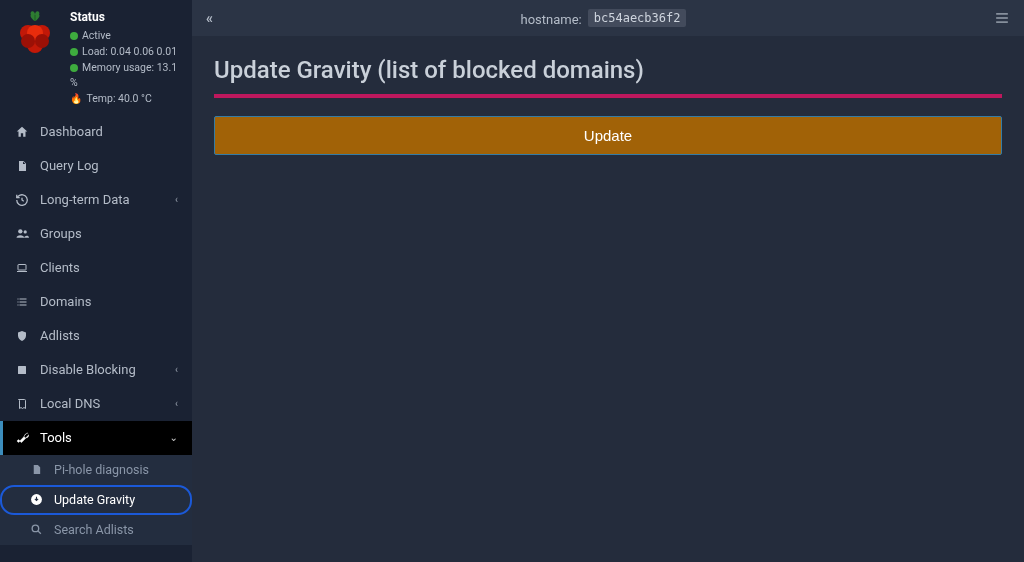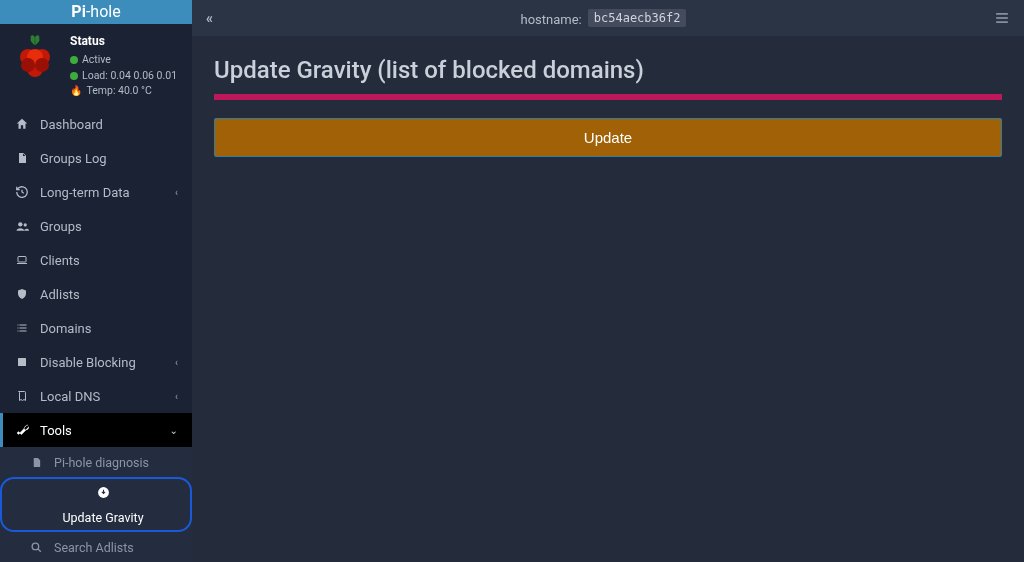--- a/index.html
+++ b/index.html
@@ -71,21 +71,20 @@
       display: flex;
       align-items: center;
       gap: 10px;
       cursor: pointer;
     }
     .subnav li.active {
       outline: 2px solid #1b59d8;
       outline-offset: -2px;
       border-radius: 14px;
       color: #fff;
-      flex-direction: column;
     }
     .main {
       flex: 1;
       display: flex;
       flex-direction: column;
       background: #242c3c;
     }
     .topbar {
       height: 36px;
       background: #2b3445;
@@ -106,62 +105,60 @@
       color: #cfd5de;
     }
     .content {
       padding: 20px 22px;
     }
     .page-title {
       font-size: 24px;
       font-weight: 500;
       color: #c9d0d9;
       padding-bottom: 10px;
-      border-bottom: 6px solid #be185d;
+      border-bottom: 4px solid #be185d;
       margin-bottom: 18px;
     }
     .update-btn {
       width: 100%;
       background: #a16207;
       color: #fff;
       border: 1px solid #357ca5;
       padding: 10px;
       font-size: 15px;
       cursor: pointer;
       border-radius: 2px;
     }
     svg { display: block; }
     .collapse-arrows { cursor: pointer; font-size: 14px; font-weight: bold; }
     .hostname-wrap { margin-left: auto; display: flex; align-items: flex-end; gap: 6px; }
   </style>
 </head>
 <body>
 
 <aside class="sidebar">
-  <div class="brand">
-    <span><b>Pi</b><span>-hole</span></span>
-  </div>
 
   <div class="status-block">
     <div class="logo-wrap">
       <svg width="48" height="48" viewBox="0 0 48 48">
         <path d="M20 6 C18 2 24 0 24 6 C24 0 30 2 28 6 C30 6 26 12 24 12 C22 12 18 6 20 6 Z" fill="#2e7d32"></path>
         <path d="M24 6 L24 12" stroke="#1b5e20" stroke-width="1"></path>
         <circle cx="17" cy="24" r="8" fill="#c21808"></circle>
         <circle cx="31" cy="24" r="8" fill="#c21808"></circle>
         <circle cx="24" cy="36" r="8" fill="#c21808"></circle>
         <circle cx="24" cy="24" r="8" fill="#e82c0c"></circle>
         <circle cx="17" cy="32" r="7" fill="#9b1006"></circle>
         <circle cx="31" cy="32" r="7" fill="#9b1006"></circle>
       </svg>
     </div>
     <div class="status-info">
       <div class="status-title">Status</div>
       <div><span class="dot dot-green"></span><span>Active</span></div>
       <div><span class="dot dot-green"></span><span>Load:</span>&nbsp;<span>0.04  0.06  0.01</span></div>
+      <div><span class="dot dot-green"></span><span>Memory usage:</span>&nbsp;<span>13.1 %</span></div>
       <div><span class="drop">🔥</span><span>Temp:</span>&nbsp;<span>40.0 °C</span></div>
     </div>
   </div>
 
   <ul class="nav">
     <li>
       <span class="icon-slot">
         <svg width="14" height="14" viewBox="0 0 24 24" fill="currentColor">
             <path d="M12 3l9 8h-3v9h-4v-6H10v6H6v-9H3z"></path>
           </svg>
@@ -169,21 +166,21 @@
       <span>Dashboard</span>
     </li>
     <li>
       <span class="icon-slot">
         <svg width="12" height="14" viewBox="0 0 24 24" fill="currentColor">
             <path d="M6 2h9l5 5v15H6zM14 3v5h5"></path>
             <rect x="9" y="12" width="8" height="1"></rect>
             <rect x="9" y="15" width="8" height="1"></rect>
           </svg>
       </span>
-      <span>Groups Log</span>
+      <span>Query Log</span>
     </li>
     <li>
       <span class="icon-slot">
         <svg width="14" height="14" viewBox="0 0 24 24" fill="none" stroke="currentColor" stroke-width="2.2">
             <path d="M3 12a9 9 0 1 0 3-6.7L3 8"></path>
             <path d="M3 3v5h5"></path>
             <path d="M12 8v4l3 2"></path>
           </svg>
       </span>
       <span>Long-term Data</span>
@@ -201,41 +198,41 @@
       <span>Groups</span>
     </li>
     <li>
       <span class="icon-slot">
         <svg width="14" height="12" viewBox="0 0 24 24" fill="none" stroke="currentColor" stroke-width="2">
             <rect x="4" y="5" width="16" height="11" rx="1"></rect>
             <path d="M2 19h20"></path>
           </svg>
       </span>
       <span>Clients</span>
-    </li>
-    <li>
-      <span class="icon-slot">
-        <svg width="12" height="14" viewBox="0 0 24 24" fill="currentColor">
-            <path d="M12 2l8 3v6c0 5-3 9-8 11-5-2-8-6-8-11V5z"></path>
-          </svg>
-      </span>
-      <span>Adlists</span>
     </li>
     <li>
       <span class="icon-slot">
         <svg width="14" height="12" viewBox="0 0 24 24" fill="currentColor">
             <rect x="3" y="5" width="2" height="2"></rect>
             <rect x="7" y="5" width="14" height="2"></rect>
             <rect x="3" y="11" width="2" height="2"></rect>
             <rect x="7" y="11" width="14" height="2"></rect>
             <rect x="3" y="17" width="2" height="2"></rect>
             <rect x="7" y="17" width="14" height="2"></rect>
           </svg>
       </span>
       <span>Domains</span>
+    </li>
+    <li>
+      <span class="icon-slot">
+        <svg width="12" height="14" viewBox="0 0 24 24" fill="currentColor">
+            <path d="M12 2l8 3v6c0 5-3 9-8 11-5-2-8-6-8-11V5z"></path>
+          </svg>
+      </span>
+      <span>Adlists</span>
     </li>
     <li>
       <span class="icon-slot">
         <svg width="12" height="12" viewBox="0 0 24 24" fill="currentColor">
             <rect x="4" y="4" width="16" height="16" rx="1"></rect>
           </svg>
       </span>
       <span>Disable Blocking</span>
       <span class="chev">‹</span>
     </li>

